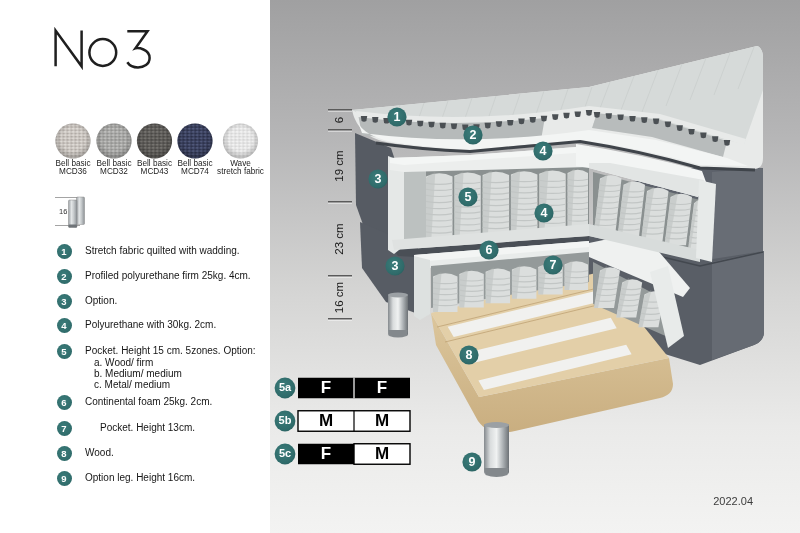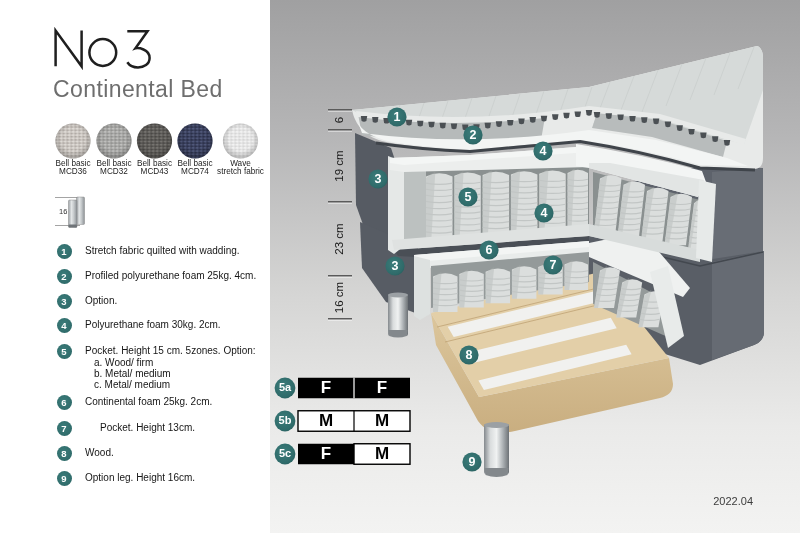--- a/index.html
+++ b/index.html
@@ -10,21 +10,20 @@
 <div class="page">
 
 <svg width="160" height="75" viewBox="0 0 160 75" style="position:absolute;left:50px;top:25px">
 <g stroke="#1f1f1f" stroke-width="2.5" fill="none">
 <path d="M5.6,41.3 V5.5 L31.6,41.3 V5.5"></path>
 <circle cx="52.8" cy="27.5" r="13.4"></circle>
 <path d="M77.3,6.3 H97.5 L85.3,23.4 C88,22.6 99.6,23.9 99.6,33 C99.6,39.3 93.8,42.5 88,42.5 C83.4,42.5 79.5,40.6 77.3,37.3"></path>
 </g>
     </svg>
 
-<div style="position:absolute;left:53px;top:76px;font-size:23px;letter-spacing:0.4px;color:#6e6e6e;">Continental Bed</div>
 <svg width="230" height="80" viewBox="55 104 230 80" style="position:absolute;left:55px;top:104px">
       <defs>
         <pattern id="w1" width="4" height="3.2" patternUnits="userSpaceOnUse">
           <rect width="4" height="3.2" fill="#cdc8c3"></rect>
           <rect x="0" y="0" width="2.4" height="1.3" rx="0.6" fill="#e0dcd7"></rect>
           <rect x="2.4" y="1.6" width="1.6" height="1.3" rx="0.6" fill="#aaa49e"></rect>
           <rect x="0" y="1.6" width="1.2" height="1.3" rx="0.6" fill="#aaa49e" opacity="0.65"></rect>
         </pattern>
         <pattern id="w2" width="4" height="3.2" patternUnits="userSpaceOnUse">
           <rect width="4" height="3.2" fill="#a9a9a7"></rect>
@@ -101,32 +100,32 @@
 <text x="7" y="23" font-size="7.5" fill="#333" font-family="Liberation Sans, sans-serif">16</text>
 <rect x="24.5" y="6" width="8" height="27.5" rx="1" fill="url(#lm)" stroke="#777" stroke-width="0.4"></rect>
 <rect x="16.5" y="9" width="8.5" height="27.5" rx="1" fill="url(#lm)" stroke="#777" stroke-width="0.4"></rect>
 <rect x="16.5" y="33.5" width="8.5" height="3" rx="1" fill="#6f7478"></rect>
 </svg>
 
 <div class="lc" style="left:56.5px;top:243.5px">1</div>
 <div class="lt" style="left:85px;top:244.5px">Stretch fabric quilted with wadding.</div>
 
 <div class="lc" style="left:56.5px;top:268.5px">2</div>
-<div class="lt" style="left:85px;top:269.5px">Profiled polyurethane foam 25kg. 4cm.</div>
+<div class="lt" style="left:85px;top:269.5px">Profiled polyurethane firm 25kg. 4cm.</div>
 
 <div class="lc" style="left:56.5px;top:293.5px">3</div>
 <div class="lt" style="left:85px;top:294.5px">Option.</div>
 
 <div class="lc" style="left:56.5px;top:317.5px">4</div>
-<div class="lt" style="left:85px;top:318.5px">Polyurethane foam 30kg. 2cm.</div>
+<div class="lt" style="left:85px;top:318.5px">Polyurethane with 30kg. 2cm.</div>
 
 <div class="lc" style="left:56.5px;top:343.5px">5</div>
 <div class="lt" style="left:85px;top:344.5px">Pocket. Height 15 cm. 5zones. Option:</div>
 <div class="lt" style="left:94px;top:356.5px">a. Wood/ firm</div>
-<div class="lt" style="left:94px;top:367.5px">b. Metal/ medium</div>
+<div class="lt" style="left:94px;top:367.5px">b. Medium/ medium</div>
 <div class="lt" style="left:94px;top:378.5px">c. Metal/ medium</div>
 
 <div class="lc" style="left:56.5px;top:394.5px">6</div>
 <div class="lt" style="left:85px;top:395.5px">Continental foam 25kg. 2cm.</div>
 
 <div class="lc" style="left:56.5px;top:420.5px">7</div>
 <div class="lt" style="left:100px;top:421.5px">Pocket. Height 13cm.</div>
 
 <div class="lc" style="left:56.5px;top:445.5px">8</div>
 <div class="lt" style="left:85px;top:446.5px">Wood.</div>

